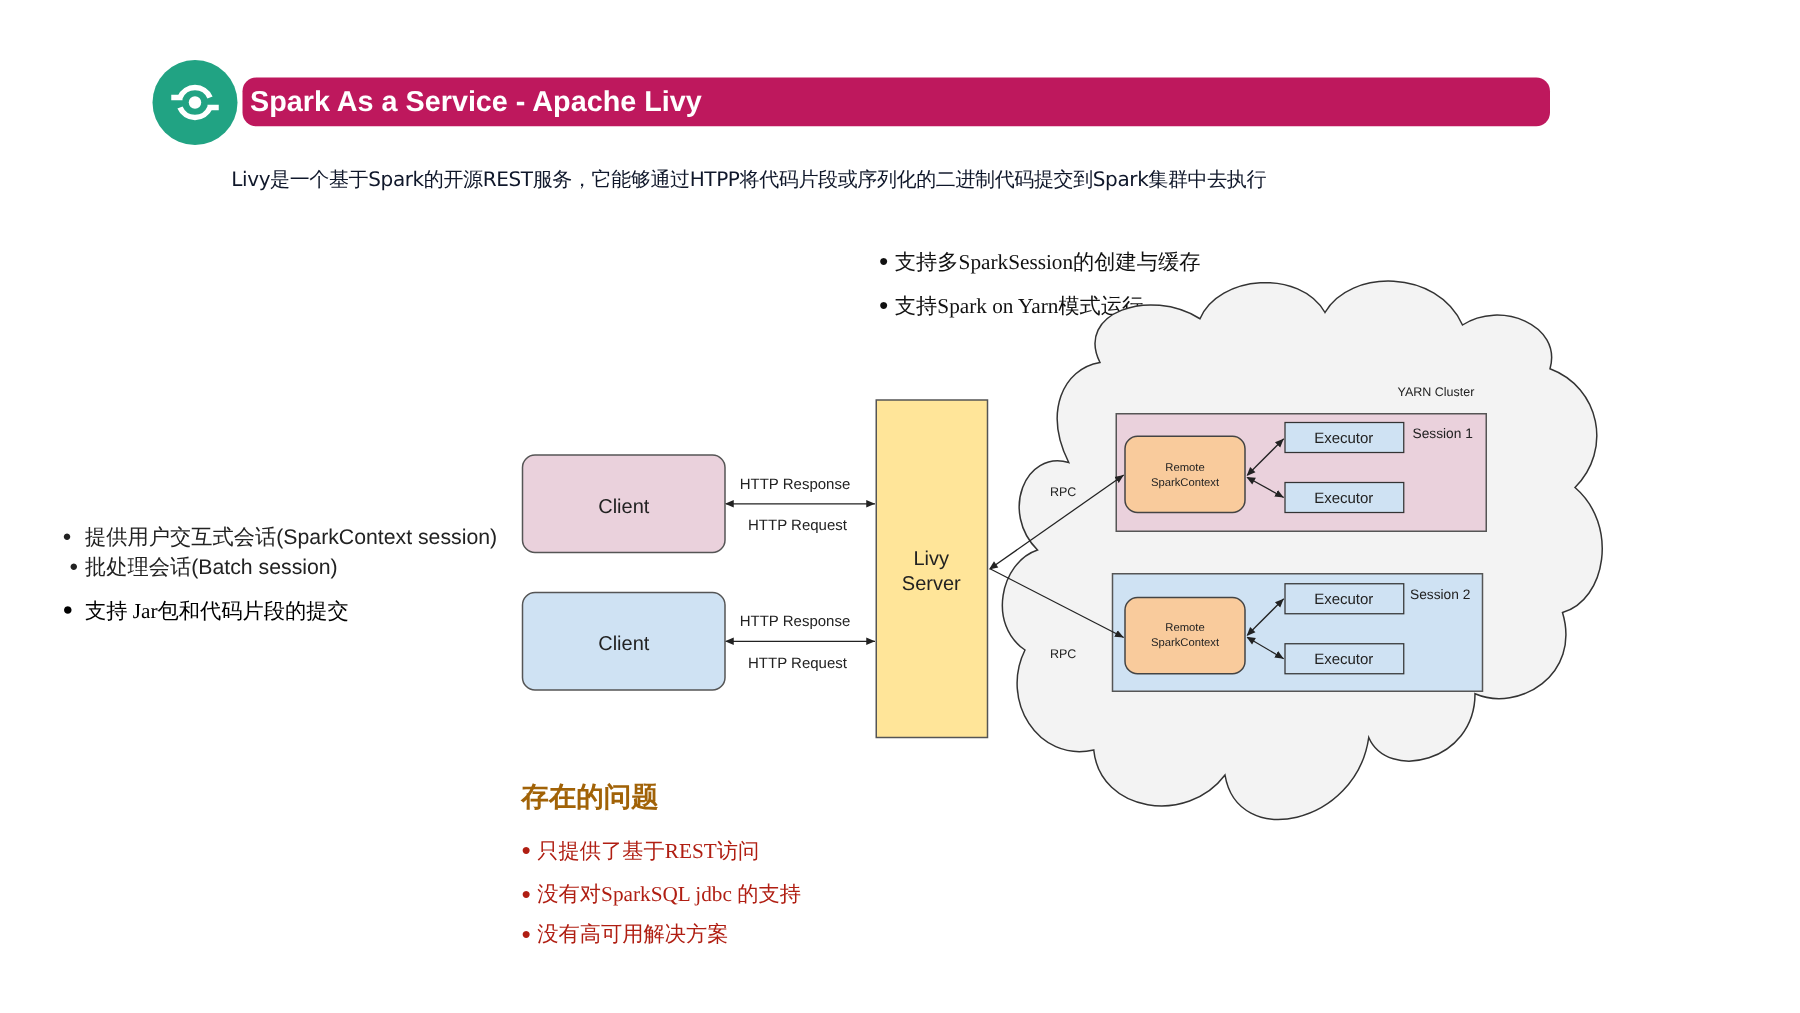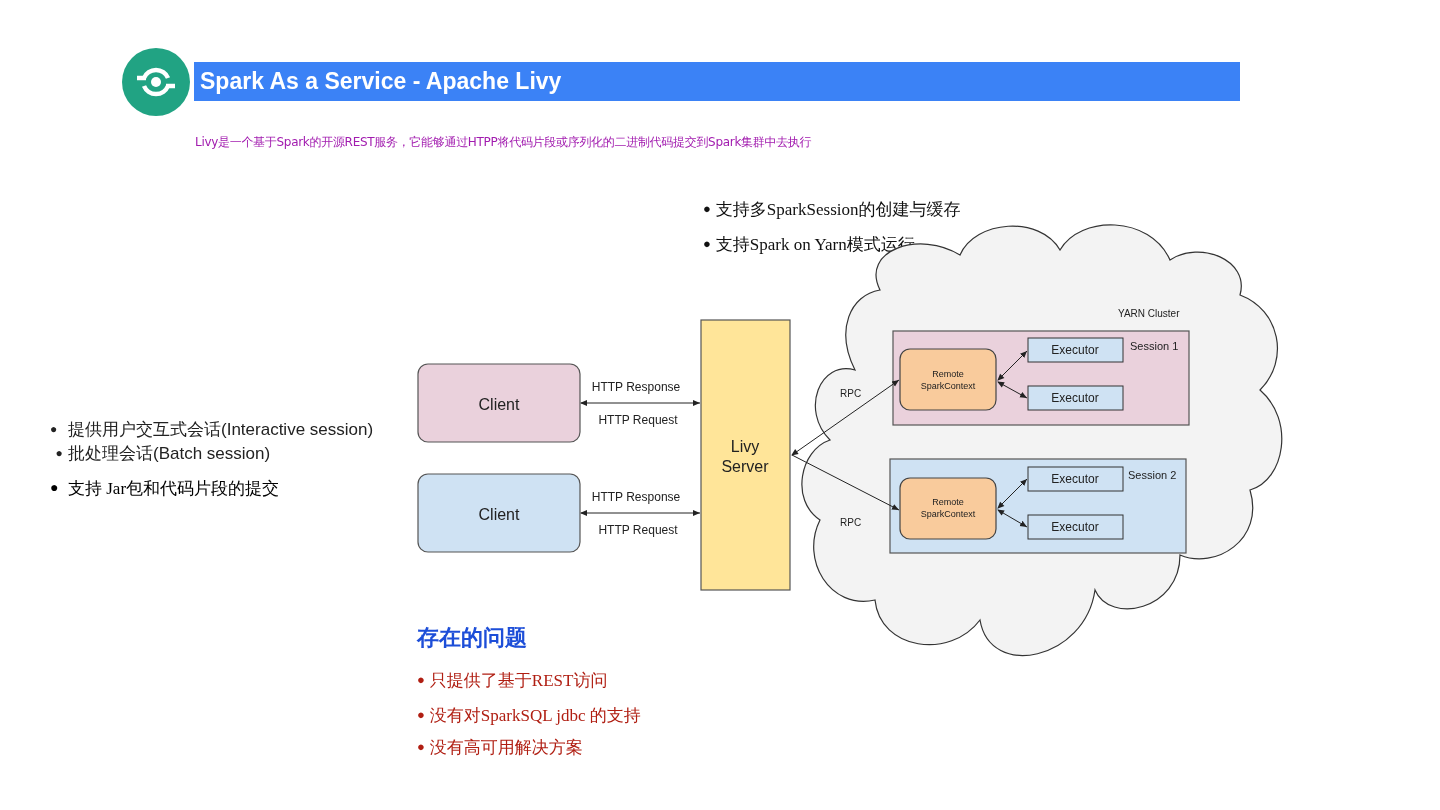--- a/index.html
+++ b/index.html
@@ -8,44 +8,45 @@
     background: #ffffff;
     font-family: "Liberation Sans", "DejaVu Sans", sans-serif;
     color: #111;
   }
   .logo {
     position: absolute; left: 122px; top: 48px; width: 68px; height: 68px;
     border-radius: 50%; background: #21a383;
   }
   .title-bar {
     position: absolute; left: 194px; top: 62px; width: 1046px; height: 39px;
-    background: #3b82f6;
+    background: #be185d;
+    border-radius: 11px;
   }
   .title-text {
     position: absolute; left: 6px; top: 0; line-height: 39px;
     color: #fff; font-weight: bold; font-size: 23px;
   }
   .intro {
-    position: absolute; left: 195px; top: 134px;
-    font-family: "DejaVu Sans", sans-serif; font-size: 12px; color: #a21caf;
+    position: absolute; left: 185px; top: 134px;
+    font-family: "DejaVu Sans", sans-serif; font-size: 16px; color: #0f172a;
     letter-spacing: -0.3px;
   }
   .serif-list {
     position: absolute; font-family: "Liberation Serif", "DejaVu Serif", serif;
     font-size: 17px; color: #111;
   }
   .serif-list .li { position: absolute; white-space: nowrap; }
   .serif-list .li .dot { display: inline-block; margin-right: 5px; font-size: 13px; vertical-align: 2px; }
 
   .left-list { position: absolute; left: 50px; top: 418px; font-size: 17px; color: #222; }
   .left-list .li { position: absolute; white-space: nowrap; }
   .left-list .dot { display: inline-block; width: 18px; font-size: 12px; vertical-align: 2px; }
 
   .issues-title {
-    position: absolute; left: 417px; top: 623px; font-size: 22px; font-weight: bold; color: #1d4ed8;
+    position: absolute; left: 417px; top: 623px; font-size: 22px; font-weight: bold; color: #a16207;
     font-family: "DejaVu Sans", sans-serif;
   }
   .issues { color: #b01e12; }
 
   svg#diagram { position: absolute; left: 0; top: 0; }
   .dtext { font-family: "Liberation Sans", "DejaVu Sans", sans-serif; fill: #222; }
 </style>
 </head>
 <body>
 
@@ -63,21 +64,21 @@
 </div>
 
 <div class="intro">Livy是一个基于Spark的开源REST服务，它能够通过HTPP将代码片段或序列化的二进制代码提交到Spark集群中去执行</div>
 
 <div class="serif-list" style="left:703px; top:198px;">
   <div class="li" style="top:0;text-align:right;"><span class="dot">●</span><span>支持多SparkSession的创建与缓存</span></div>
   <div class="li" style="top:35px;"><span class="dot">●</span><span>支持Spark on  Yarn模式运行</span></div>
 </div>
 
 <div class="left-list">
-  <div class="li" style="top:0;"><span class="dot">●</span><span>提供用户交互式会话(Interactive session)</span></div>
+  <div class="li" style="top:0;"><span class="dot">●</span><span>提供用户交互式会话(SparkContext session)</span></div>
   <div class="li" style="top:24px;text-align:center;"><span class="dot">●</span><span>批处理会话(Batch session)</span></div>
   <div class="li" style="top:59px; font-family:'Liberation Serif','DejaVu Serif',serif; color:#000000;"><span class="dot" style="font-size:14px;">●</span><span>支持 Jar包和代码片段的提交</span></div>
 </div>
 
 <svg id="diagram" width="1440" height="810">
   <defs>
     <marker id="arr" markerWidth="8" markerHeight="8" refX="7" refY="4" orient="auto" markerUnits="userSpaceOnUse">
       <path d="M0,1 L7,4 L0,7 z" fill="#222"></path>
     </marker>
     <marker id="arrs" markerWidth="8" markerHeight="8" refX="1" refY="4" orient="auto" markerUnits="userSpaceOnUse">

